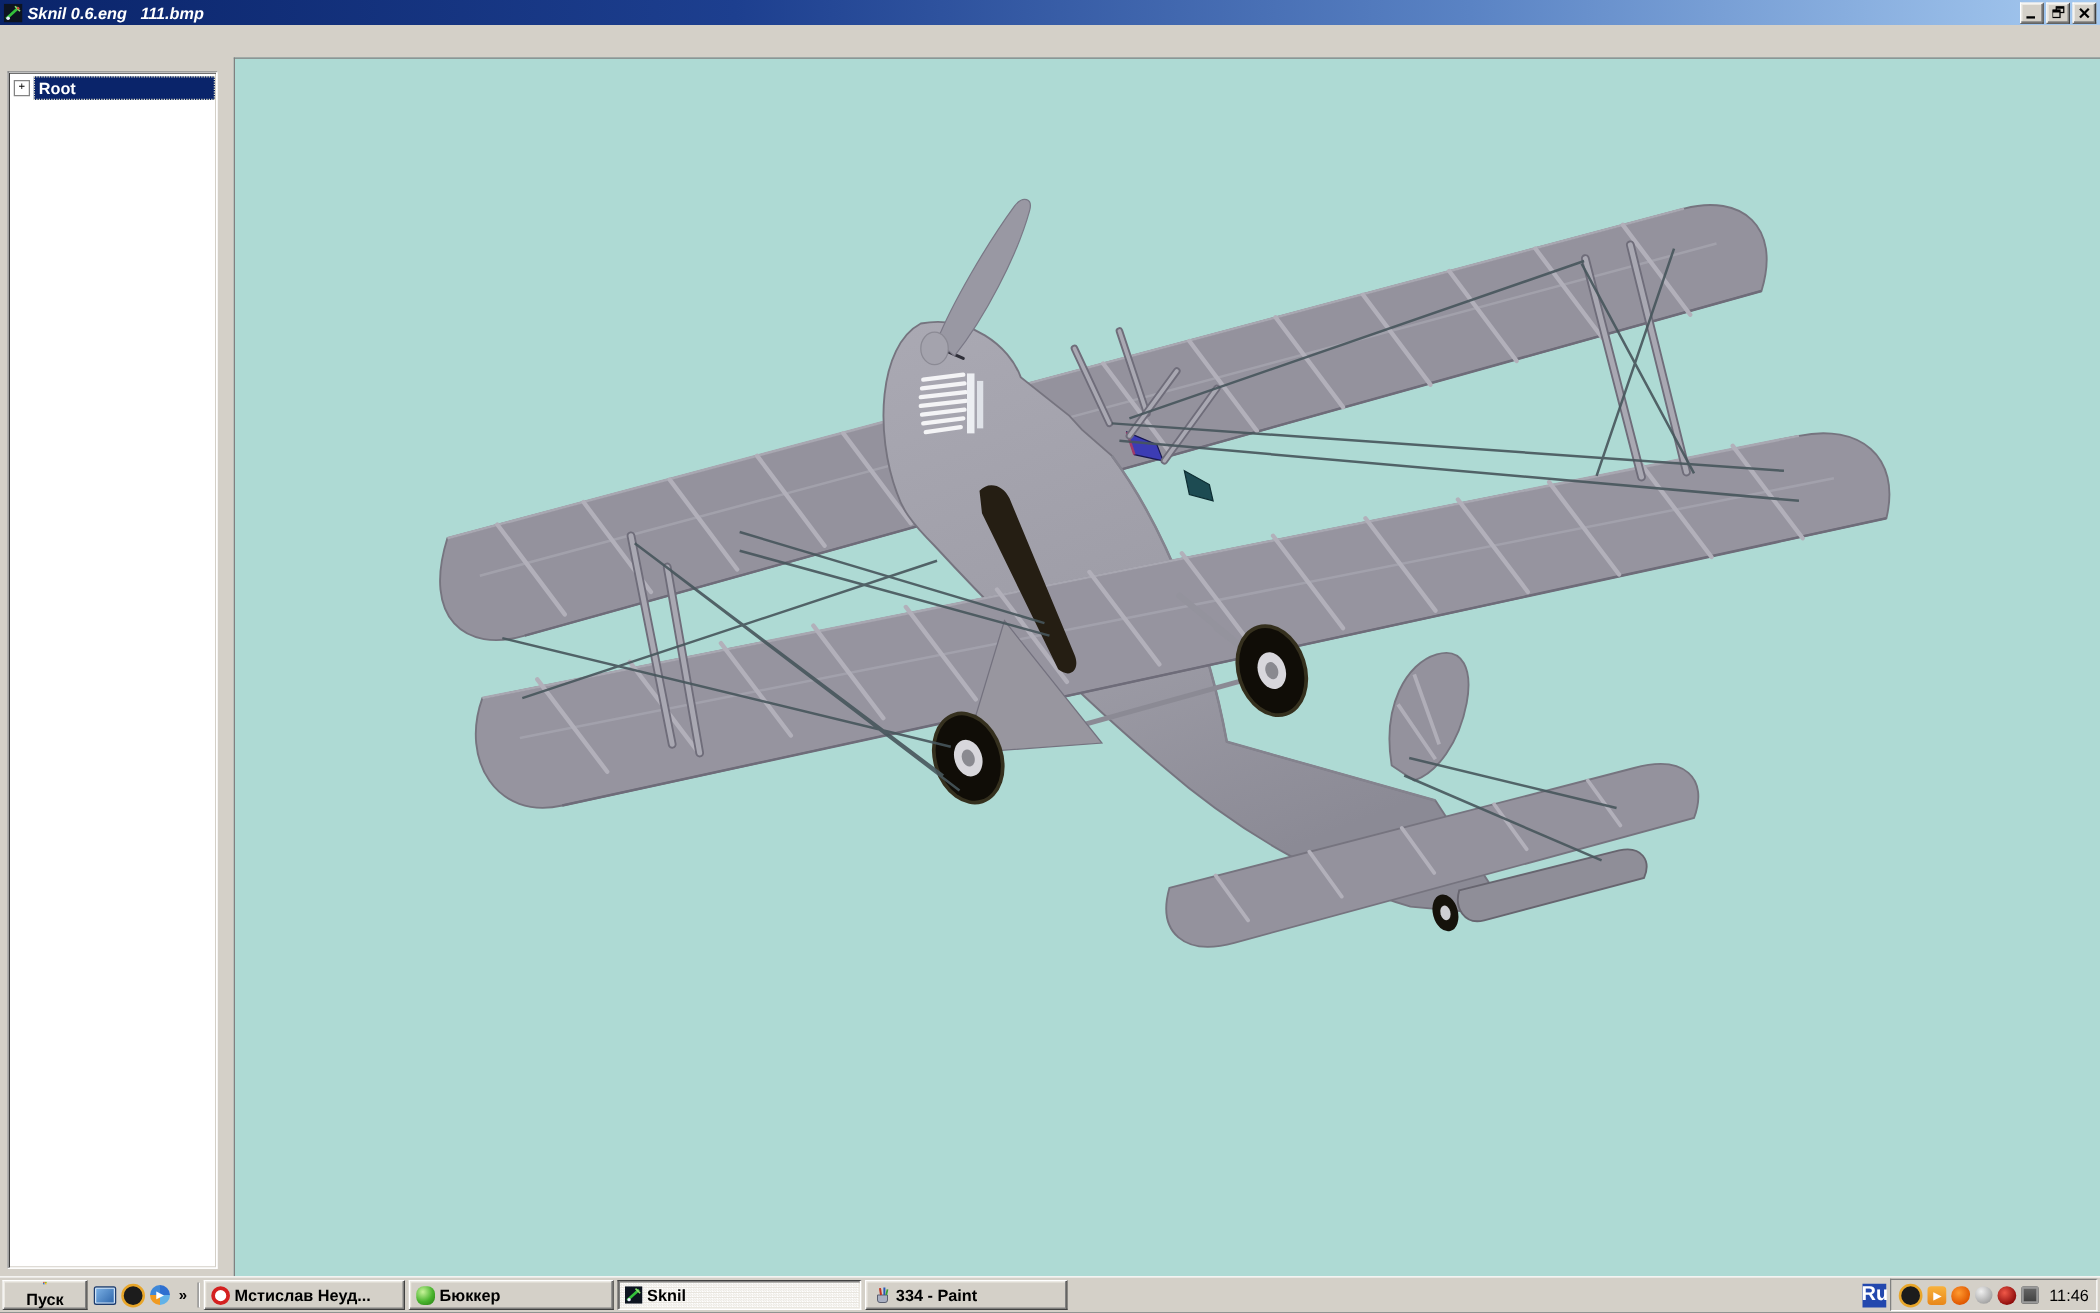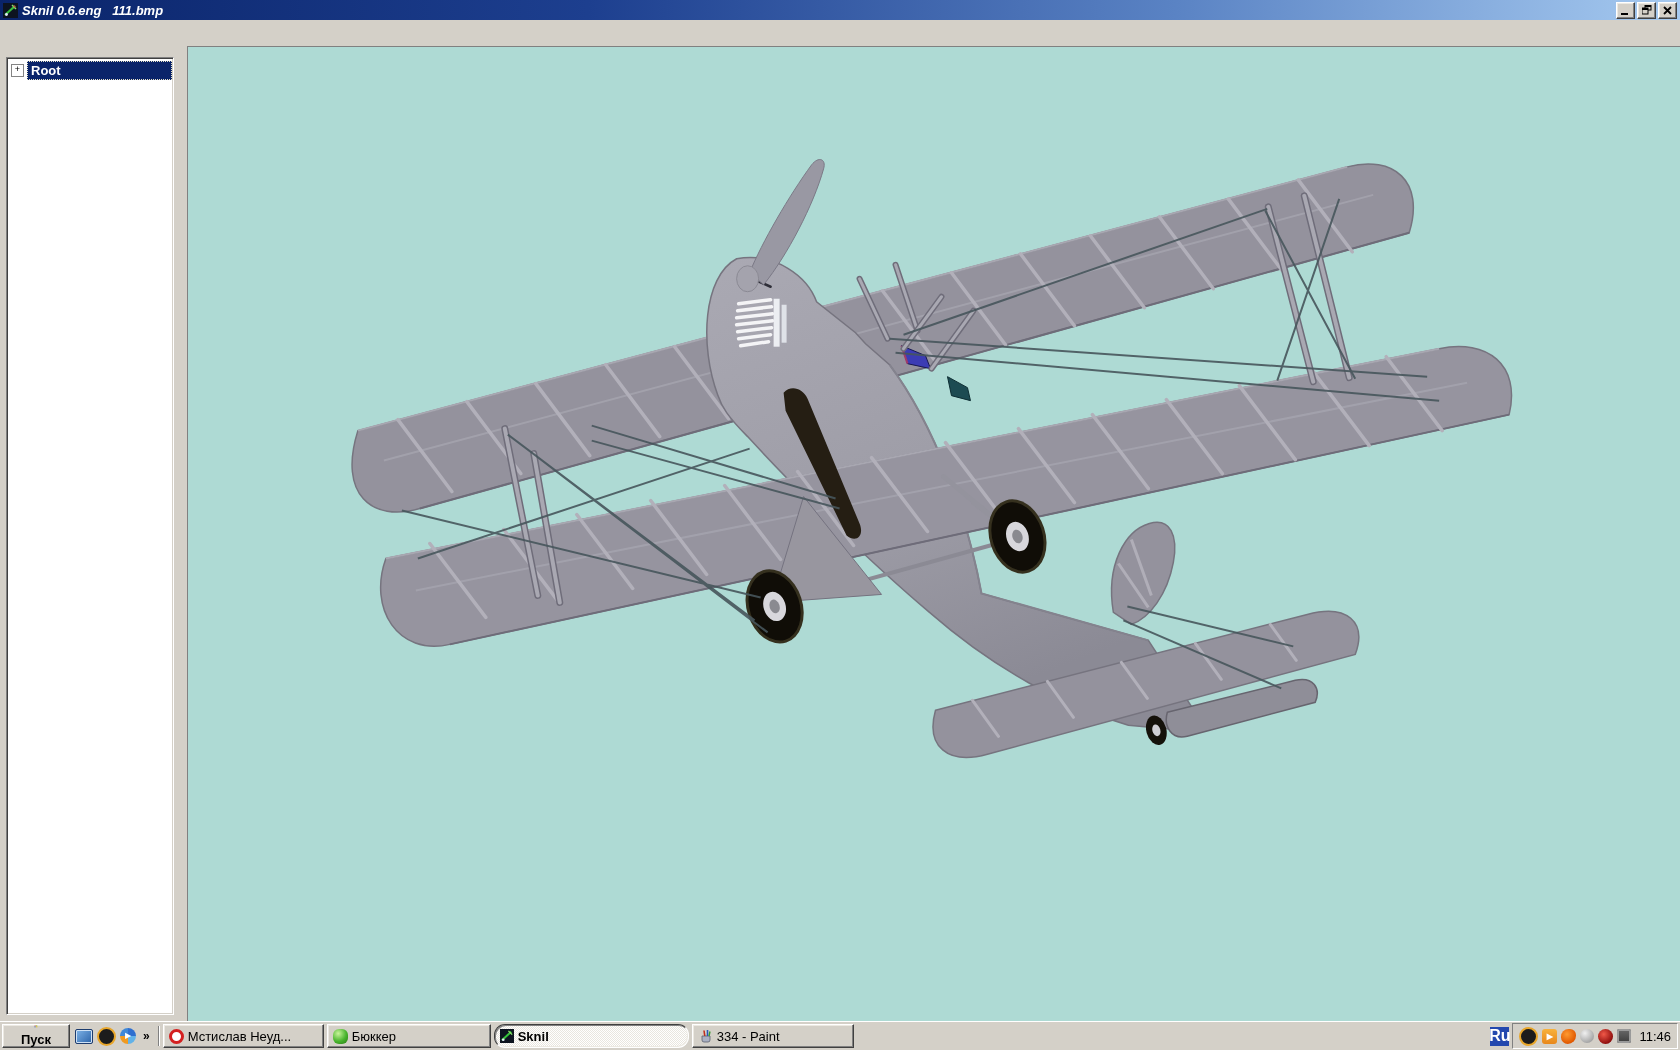--- a/index.html
+++ b/index.html
@@ -32,29 +32,29 @@
   
   .viewport{position:absolute;left:187px;top:6px;right:0;bottom:0;background:#aedad4;
     border-left:1px solid #808080;border-top:1px solid #808080;}
   .viewport svg{display:block;width:100%;height:100%;}
   
   .taskbar{position:absolute;left:0;right:0;bottom:0;height:28px;background:#d4d0c8;
     border-top:1px solid #ffffff;display:flex;align-items:center;padding:0 2px;}
   .tb-btn{height:22px;background:#d4d0c8;border:1px solid;border-color:#fff #404040 #404040 #fff;
     box-shadow:inset -1px -1px 0 #808080,inset 1px 1px 0 #ece9e2;
     display:flex;align-items:center;gap:4px;font-size:13px;padding:0 5px;margin-right:3px;
-    overflow:hidden;white-space:nowrap;flex:0 0 auto;}
+    overflow:hidden;white-space:nowrap;flex:0 0 auto;font-weight:bold;}
   .start-btn{font-weight:bold;width:56px;flex-direction:column;}
   .task-btn{width:148px;}
   .task-btn .tlabel{overflow:hidden;text-overflow:ellipsis;}
   .task-btn.active{border-color:#404040 #fff #fff #404040;
     box-shadow:inset 1px 1px 0 #808080,inset -1px -1px 0 #ece9e2;
     background-color:#e9e6df;
     background-image:conic-gradient(#ffffff 25%,rgba(0,0,0,0) 0 50%,#ffffff 0 75%,rgba(0,0,0,0) 0);
-    background-size:2px 2px;font-weight:bold;border-radius:11px;}
+    background-size:2px 2px;font-weight:bold;}
   .qlaunch{display:flex;align-items:center;gap:4px;padding:0 5px 0 2px;flex:0 0 auto;}
   .chev{font-weight:bold;font-size:12px;margin:0 3px;}
   .divider{width:1px;height:20px;background:#808080;border-right:1px solid #fff;margin:0 3px 0 0;flex:0 0 auto;}
   .spacer{flex:1 1 auto;}
   .lang-box{width:19px;height:19px;background:#2348ae;color:#fff;font-weight:bold;font-size:16px;
     display:flex;align-items:center;justify-content:center;margin-right:3px;flex:0 0 auto;}
   .tray{height:24px;border:1px solid;border-color:#808080 #fff #fff #808080;
     display:flex;align-items:center;gap:4px;padding:0 6px;flex:0 0 auto;}
   .clock{font-size:13px;padding-left:4px;}
   

